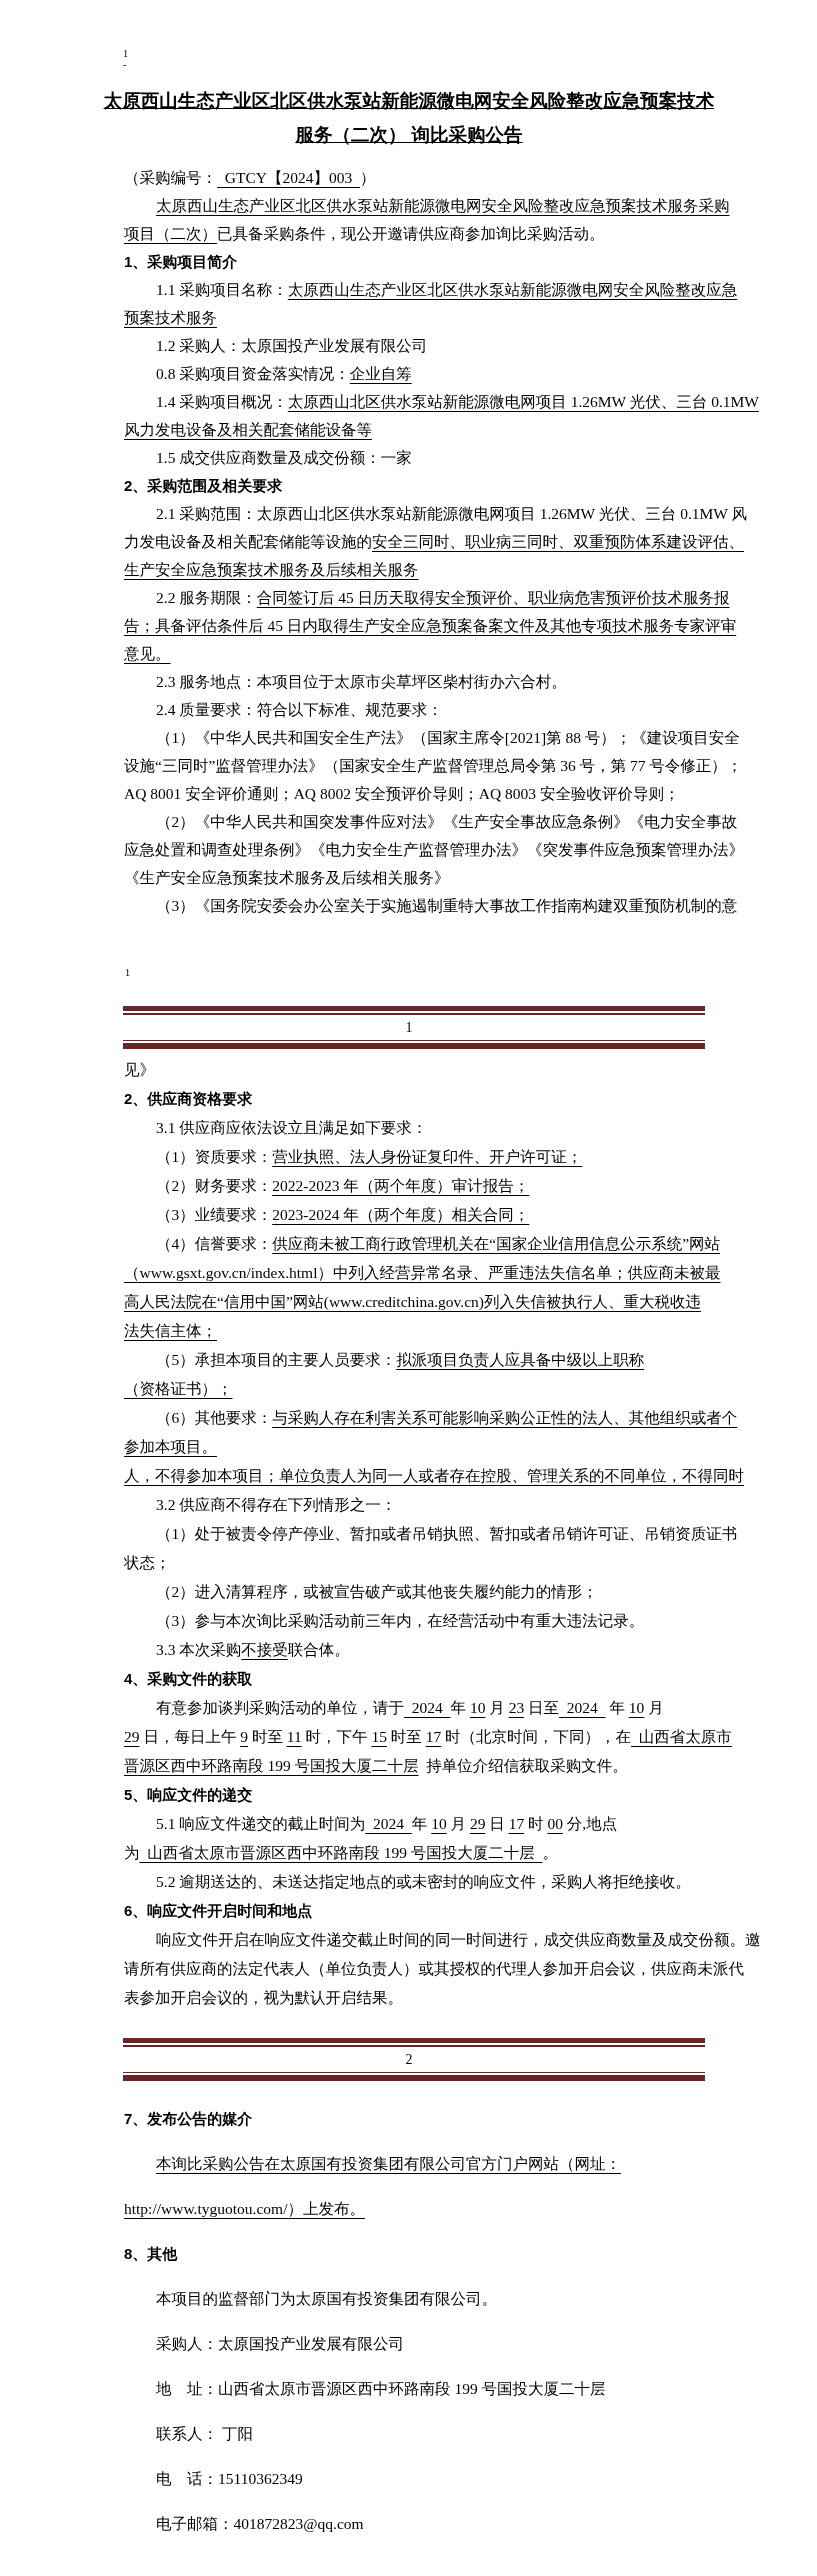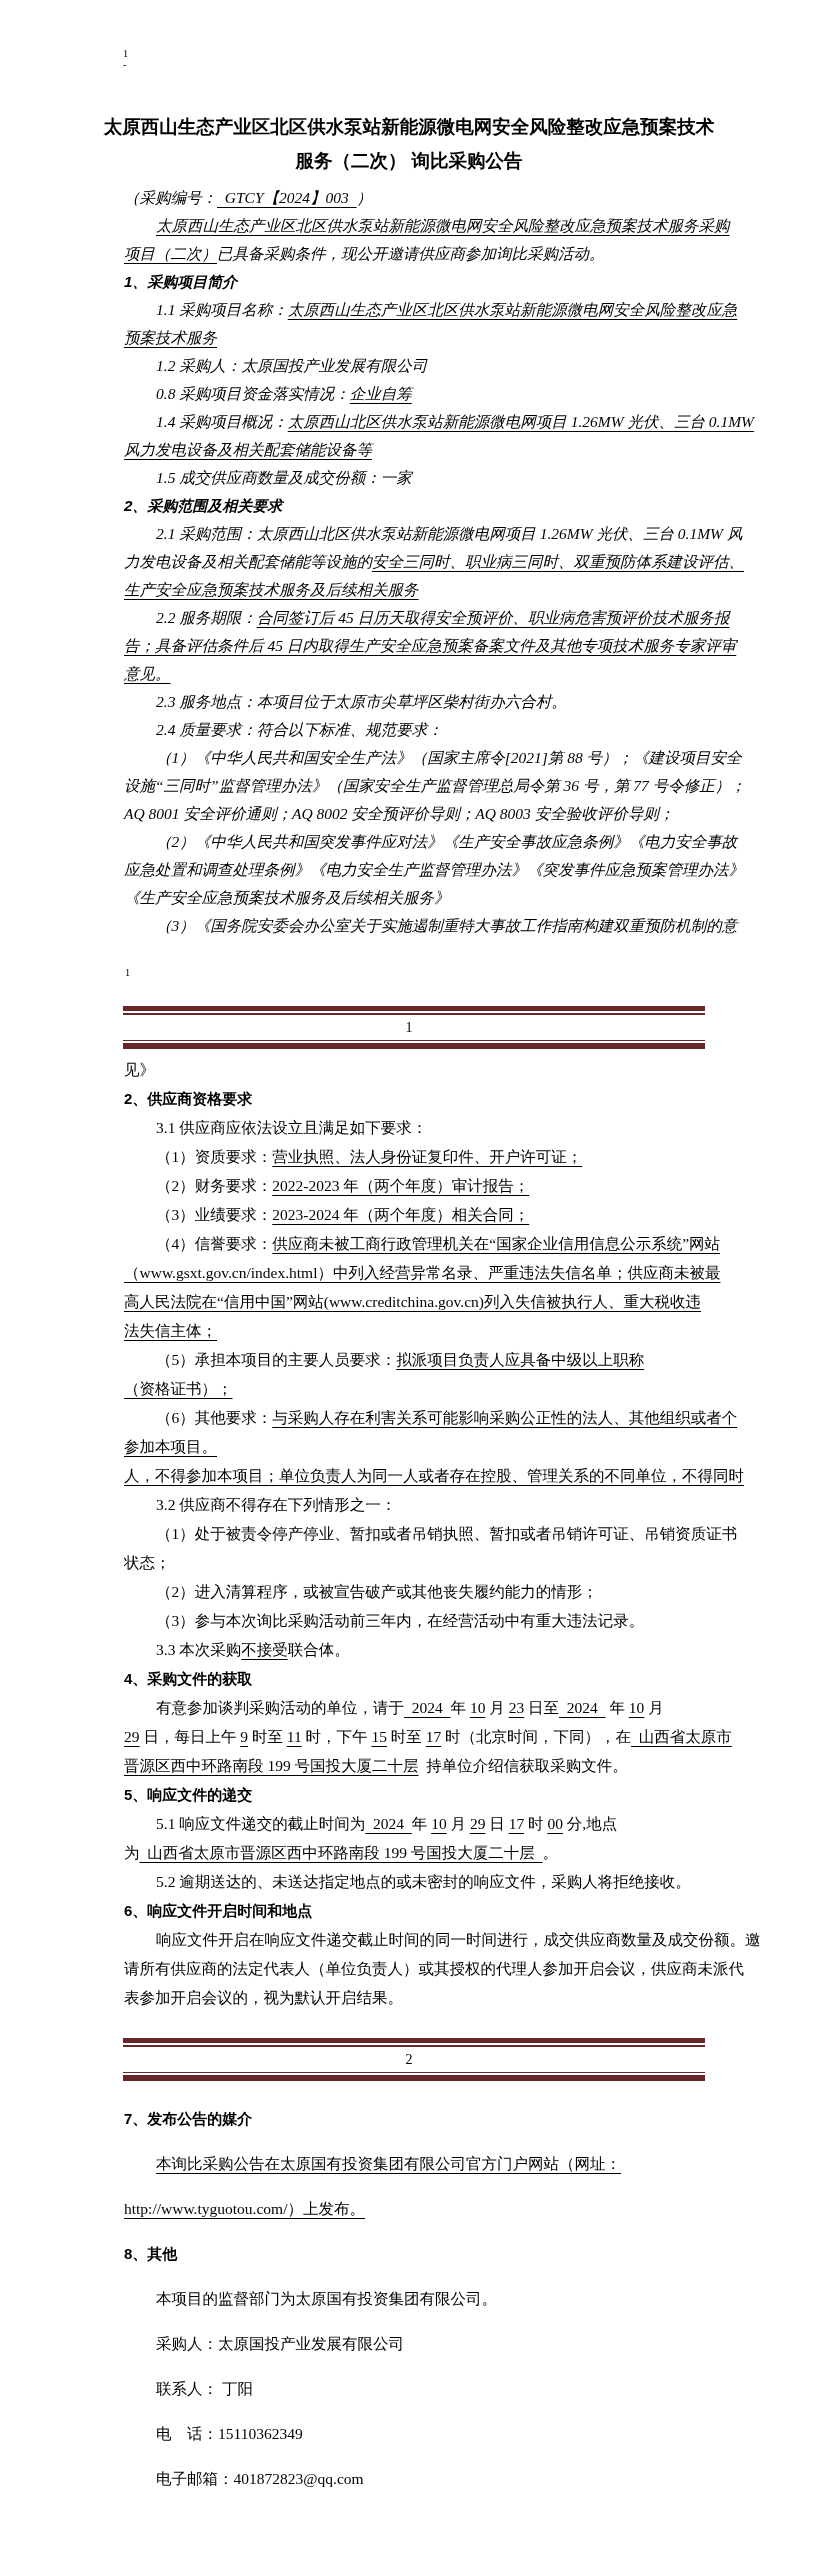--- a/index.html
+++ b/index.html
@@ -16,29 +16,29 @@
   .page{position:relative;}
   .p1{height:1006px;}
   .p2{height:990px;}
   .p3{height:989px;}
 
   
   .fnmark{position:absolute;left:123px;top:49px;font-size:10.3px;line-height:10.8px;color:#000;}
   .fnbottom{position:absolute;left:125px;top:967px;font-size:10.3px;color:#000;}
 
   
-  .title{padding-top:110px;text-align:center;}
+  .title{padding-top:84px;text-align:center;text-decoration:underline;}
   .tl{
     font-family:"Liberation Sans","DejaVu Sans",sans-serif;
     font-weight:bold;font-size:18.5px;line-height:34px;white-space:pre;
   }
 
   
   .content{margin:0 110px 0 124px;font-size:15.5px;}
-  .p1 .content{margin-top:6px;font-style:italic;}
+  .p1 .content{margin-top:12px;}
   .p2 .content{padding-top:7.2px;}
   .p3 .content{padding-top:8.2px;}
   .ln{line-height:28px;height:28px;white-space:pre;}
   .p2 .ln{line-height:29px;height:29px;}
   .p3 .ln{line-height:29px;height:29px;margin-top:16px;}
   .ind{text-indent:32px;}
   .hd{
     font-family:"Liberation Sans","DejaVu Sans",sans-serif;
     font-weight:bold;font-size:15px;
   }
@@ -160,20 +160,21 @@
   </div>
 
   <div class="page p3">
     <div class="content">
         <div class="ln hd"><span>7、发布公告的媒介</span></div>
         <div class="ln ind"><span class="u">本询比采购公告在太原国有投资集团有限公司官方门户网站（网址：</span></div>
         <div class="ln"><span class="u">http://www.tyguotou.com/）上发布。</span></div>
         <div class="ln hd"><span>8、其他</span></div>
         <div class="ln ind"><span>本项目的监督部门为太原国有投资集团有限公司。</span></div>
         <div class="ln ind"><span>采购人：太原国投产业发展有限公司</span></div>
+        <div class="ln ind"><span>地　址：山西省太原市晋源区西中环路南段 199 号国投大厦二十层</span></div>
         <div class="ln ind"><span>联系人： 丁阳</span></div>
         <div class="ln ind"><span>电　话：15110362349</span></div>
         <div class="ln ind"><span>电子邮箱：401872823@qq.com</span></div>
       </div>
   </div>
 
 </div>
 
 
 </body></html>

